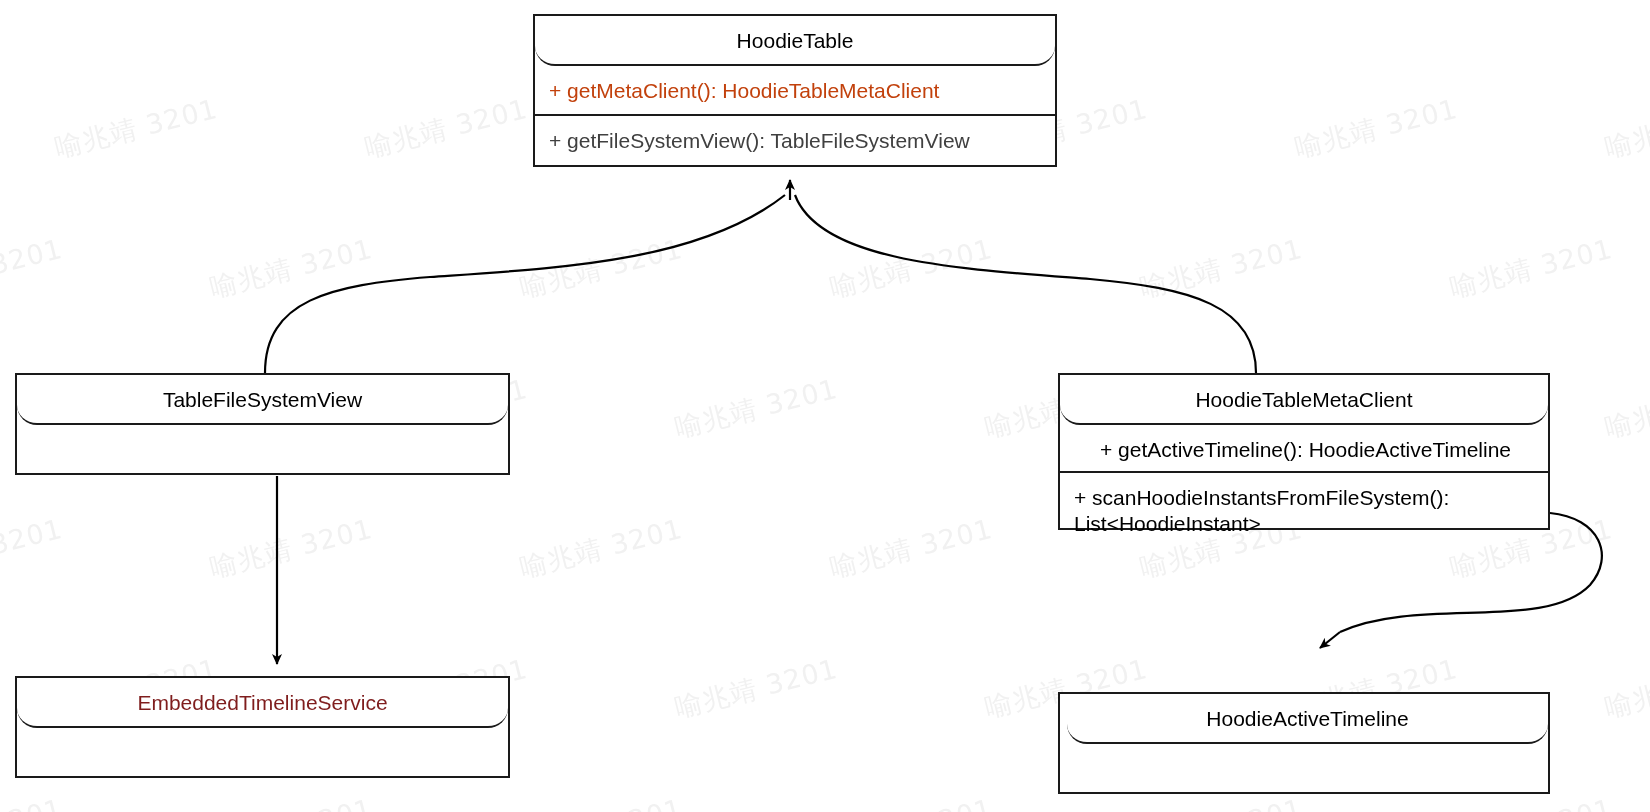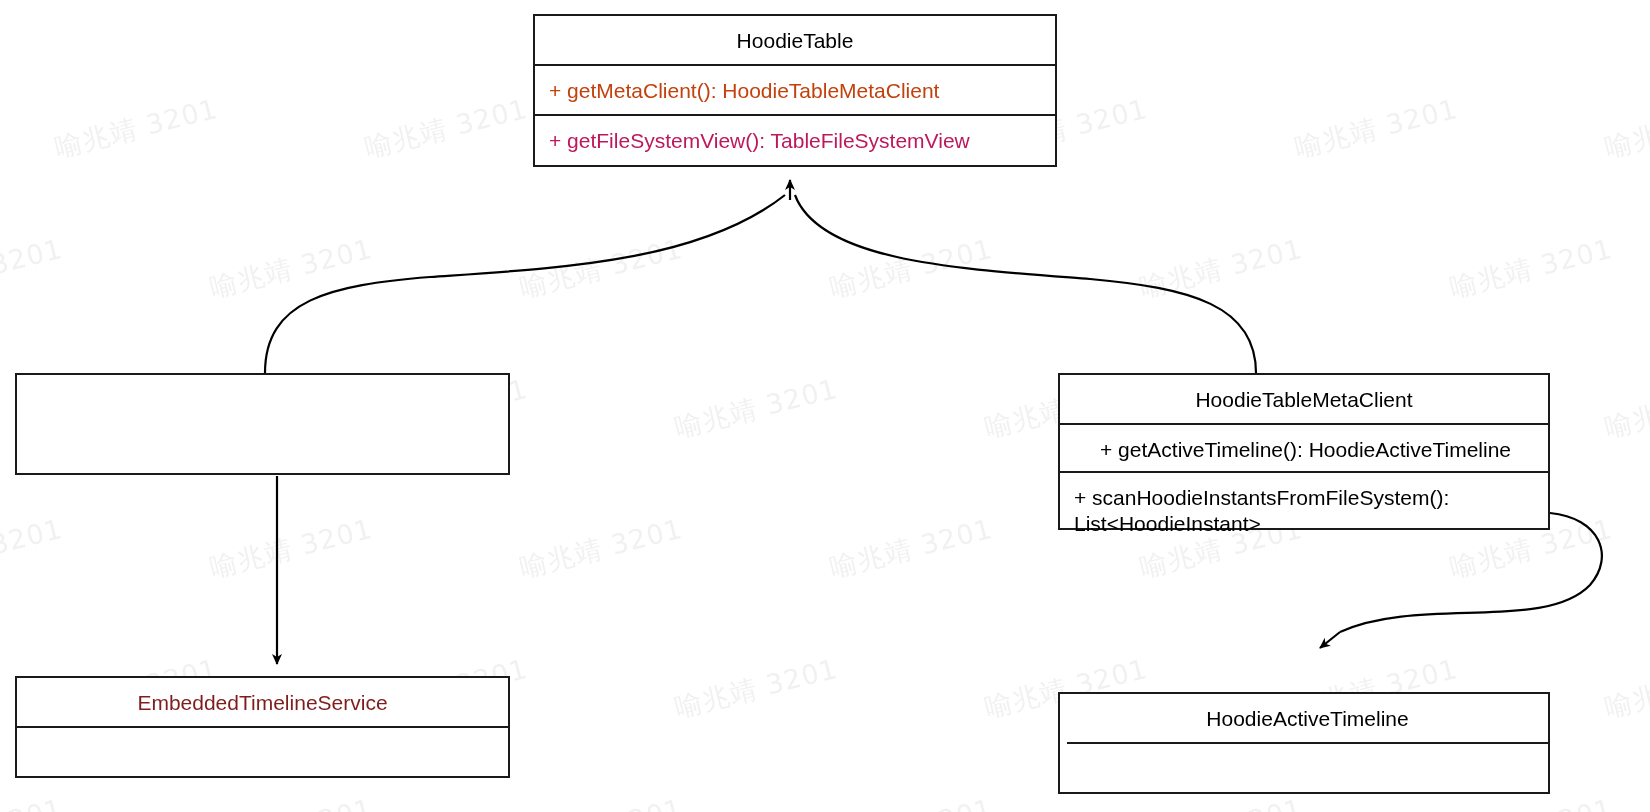--- a/index.html
+++ b/index.html
@@ -56,20 +56,21 @@
   .uml-title {
     box-sizing: border-box;
     height: 50px;
     line-height: 50px;
     text-align: center;
     font-size: 21px;
     color: #000000;
     border-bottom: 2px solid #1a1a1a;
     white-space: nowrap;
     overflow: hidden;
+    border-radius: 20px;
   }
   .uml-section {
     box-sizing: border-box;
     padding: 12px 14px;
     font-size: 21px;
     color: #000000;
     border-bottom: 2px solid #1a1a1a;
     line-height: 1.25;
   }
   .uml-section.last { border-bottom: none; }
@@ -137,25 +138,26 @@
     <path d="M 1550,513 C 1600,518 1615,556 1590,585 C 1545,632 1420,596 1340,632" fill="none" stroke="#000000" stroke-width="2.2"></path>
     <path d="M 1340,632 L 1320,648" fill="none" stroke="#000000" stroke-width="2.2" marker-end="url(#arrowFilled)"></path>
   </svg>
 
   <div id="class-host">
       <div class="uml-class" style="left: 533px; top: 14px; width: 524px; height: 153px; border-color: rgb(26, 26, 26);">
         <div class="uml-title" style="border-bottom-color: rgb(26, 26, 26); color: rgb(0, 0, 0);">HoodieTable</div>
         <div class="uml-section" style="height: 50px; border-bottom-color: rgb(26, 26, 26); color: #c2410c;">
           <div>+ getMetaClient(): HoodieTableMetaClient</div>
         </div>
-        <div class="uml-section last" style="height: 42px; border-bottom-color: rgb(26, 26, 26); color: #be185d;">
+        <div class="uml-section last" style="height: 42px; border-bottom-color: rgb(26, 26, 26); color: #404040;">
           <div>+ getFileSystemView(): TableFileSystemView</div>
         </div>
       </div>
       <div class="uml-class" style="left: 15px; top: 373px; width: 495px; height: 102px; border-color: rgb(26, 26, 26);">
+        <div class="uml-title" style="border-bottom-color: rgb(26, 26, 26); color: rgb(0, 0, 0);">TableFileSystemView</div>
         <div class="uml-section last empty" style="height: 50px; border-bottom-color: rgb(26, 26, 26); color: rgb(0, 0, 0);"></div>
       </div>
       <div class="uml-class" style="left: 1058px; top: 373px; width: 492px; height: 157px; border-color: rgb(26, 26, 26);">
         <div class="uml-title" style="border-bottom-color: rgb(26, 26, 26); color: rgb(0, 0, 0);">HoodieTableMetaClient</div>
         <div class="uml-section" style="height: 48px; border-bottom-color: rgb(26, 26, 26); color: rgb(0, 0, 0); padding-left: 40px;">
           <div>+ getActiveTimeline(): HoodieActiveTimeline</div>
         </div>
         <div class="uml-section last" style="height: 57px; border-bottom-color: rgb(26, 26, 26); color: rgb(0, 0, 0);">
           <div>+ scanHoodieInstantsFromFileSystem():</div>
           <div>List&lt;HoodieInstant&gt;</div>

